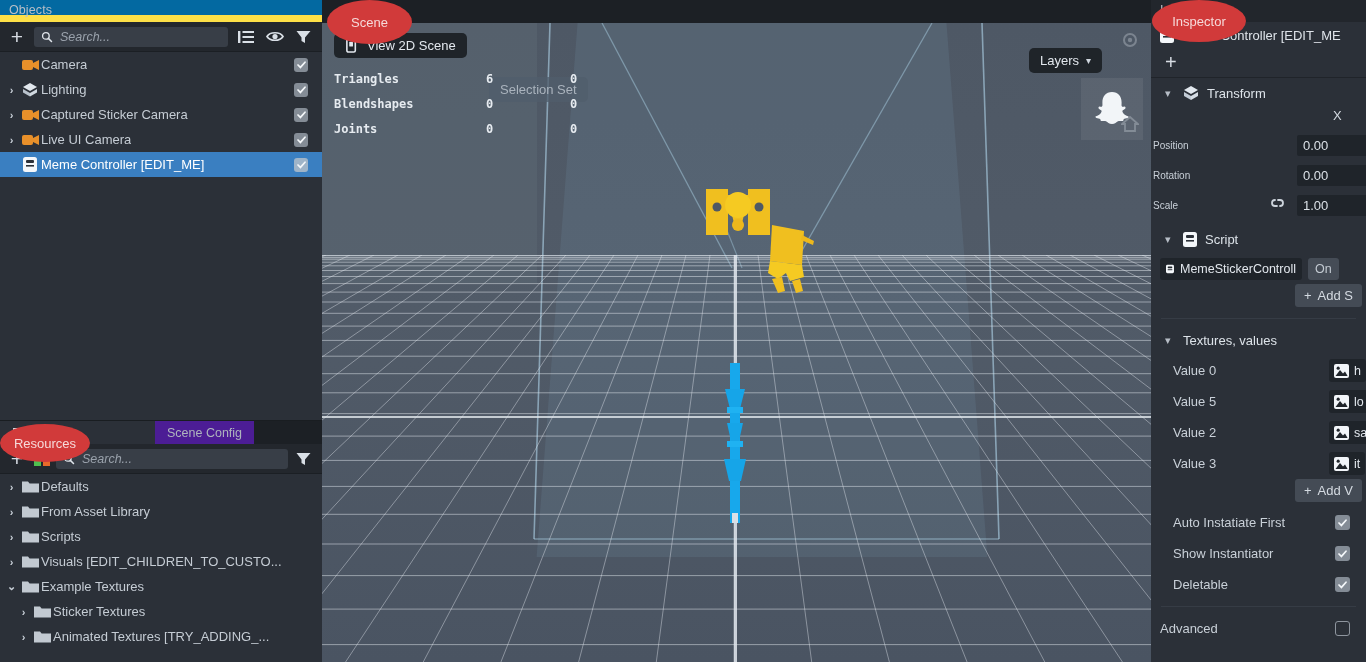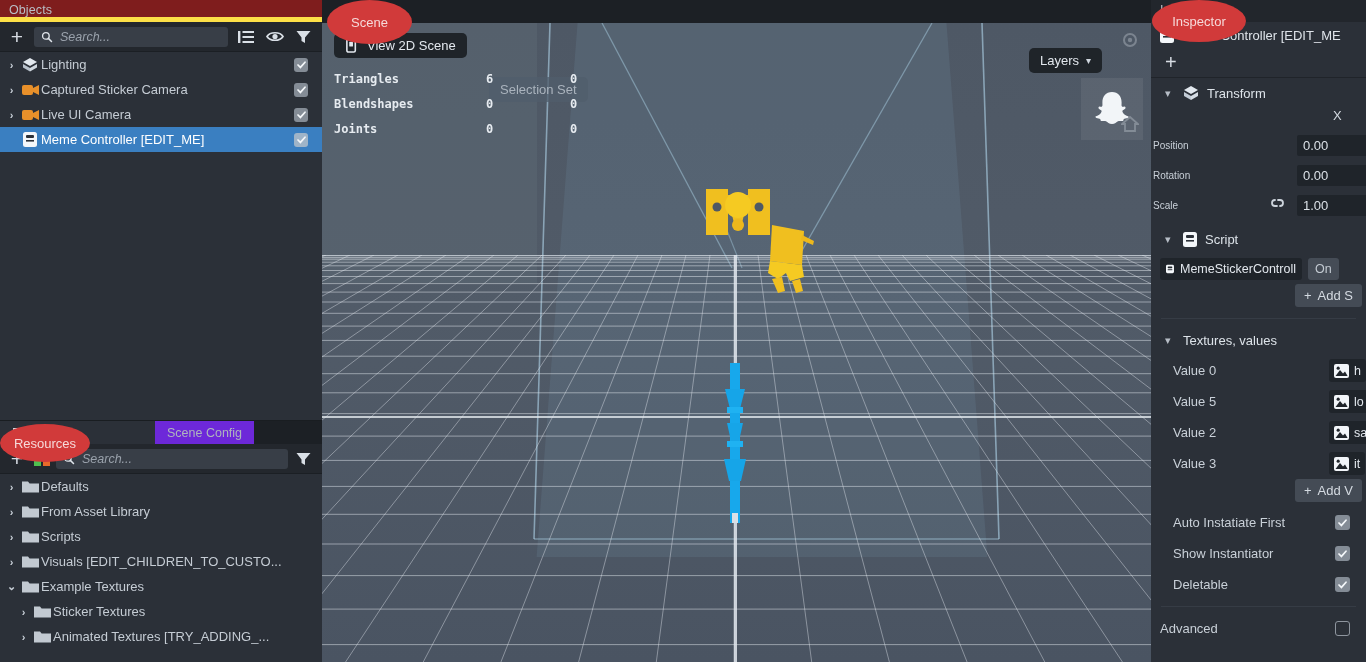--- a/index.html
+++ b/index.html
@@ -8,23 +8,23 @@
     background: #1c2025;
     font-family: "Liberation Sans", sans-serif;
     overflow: hidden;
   }
   .app { position: relative; width: 1366px; height: 662px; display: flex; }
 
   
   .left-col { width: 322px; height: 662px; display: flex; flex-direction: column; background: #2b3038; flex: 0 0 322px; }
 
   .panel-header {
-    height: 22px; background: #7f1d1d; color: #b9bfc7;
+    height: 22px; background: #0369a1; color: #b9bfc7;
     font-size: 12.5px; padding: 3px 0 0 9px; letter-spacing: .1px;
-    border-bottom: 5px solid #fde047;
+    border-bottom: 7px solid #fde047;
   }
   .toolbar {
     height: 30px; background: #23272d; display: flex; align-items: center;
     padding: 0 6px; gap: 6px; border-bottom: 1px solid #1b1f24;
   }
   .tb-plus {
     color: #d6dbe2; font-size: 21px; line-height: 18px; font-weight: 300;
     width: 22px; text-align: center; cursor: pointer; user-select: none;
   }
   .search-box {
@@ -54,21 +54,21 @@
     cursor: pointer;
   }
   .check svg { display:block; }
   .row.selected .check { background: #9fb4c8; }
 
   
   .res-panel { height: 242px; flex: 0 0 242px; display: flex; flex-direction: column; background: #2b3038; border-top: 1px solid #191d21; }
   .tabbar { height: 23px; background: #1c2025; display: flex; align-items: stretch; }
   .tab {
     font-size: 12.5px; color: #aeb5bd; display: flex; align-items: center;
-    padding: 0 12px; cursor: pointer; background: #6d28d9;
+    padding: 0 12px; cursor: pointer; background: #4c1d95;
   }
   .tab.first { width: 155px; }
   .tab.active { background: #2b3038; color: #d2d8de; }
   .res-toolbar {
     height: 30px; background: #23272d; display: flex; align-items: center;
     padding: 0 6px; gap: 4px; border-bottom: 1px solid #1b1f24;
   }
   .grid-ico { width: 20px; display:flex; align-items:center; justify-content:center; cursor:pointer;}
   .sub { padding-left: 16px; }
 
@@ -187,20 +187,35 @@
           <path d="M1 6.5 C4 1.5 14 1.5 17 6.5 C14 11.5 4 11.5 1 6.5 Z" fill="none" stroke="#d9dfe6" stroke-width="1.7"></path>
           <circle cx="9" cy="6.5" r="2.6" fill="#d9dfe6"></circle>
         </svg>
         <svg width="15" height="14" viewBox="0 0 15 14">
           <path d="M0.5 1 H14.5 L9 7.5 V13 L5.5 11 V7.5 Z" fill="#d9dfe6"></path>
         </svg>
       </div>
     </div>
 
     <div class="tree" id="objects-tree">
+        <div class="row">
+          <span class="arrow"></span>
+          <span class="icon-slot">
+            <svg width="17" height="12" viewBox="0 0 17 12">
+              <rect x="0" y="1" width="11" height="10" rx="2" fill="#e8902a"></rect>
+              <path d="M11 4 L17 1 L17 11 L11 8 Z" fill="#e8902a"></path>
+            </svg>
+          </span>
+          <span class="lbl">Camera</span>
+          <span class="check">
+            <svg width="9" height="8" viewBox="0 0 9 8">
+              <path d="M1 4 L3.4 6.4 L8 1.2" stroke="#f4f7fa" stroke-width="1.7" fill="none" stroke-linecap="round"></path>
+            </svg>
+          </span>
+        </div>
         <div class="row">
           <span class="arrow">›</span>
           <span class="icon-slot">
             <svg width="16" height="15" viewBox="0 0 16 15">
               <path d="M8 1 L15 5 L8 9 L1 5 Z" fill="#e2e8ee"></path>
               <path d="M1 7 L8 11 L8 14.5 L1 10.5 Z" fill="#b9c2cc"></path>
               <path d="M15 7 L8 11 L8 14.5 L15 10.5 Z" fill="#d0d8e0"></path>
             </svg>
           </span>
           <span class="lbl">Lighting</span>

